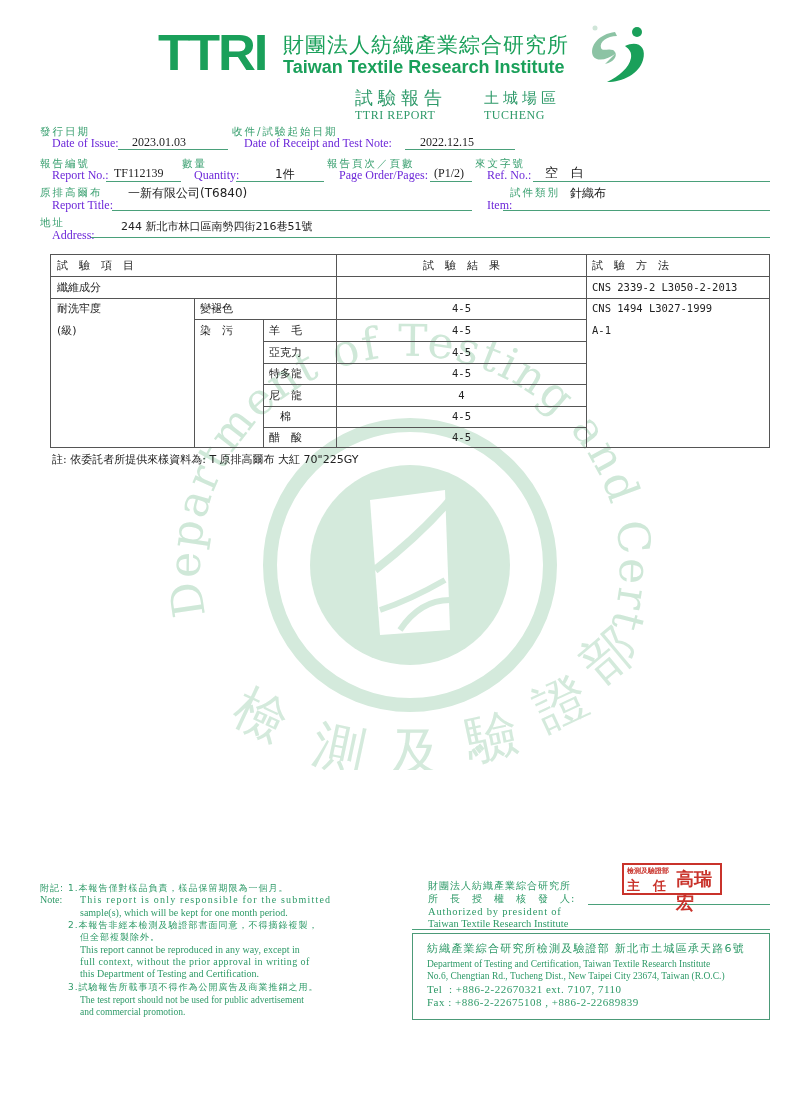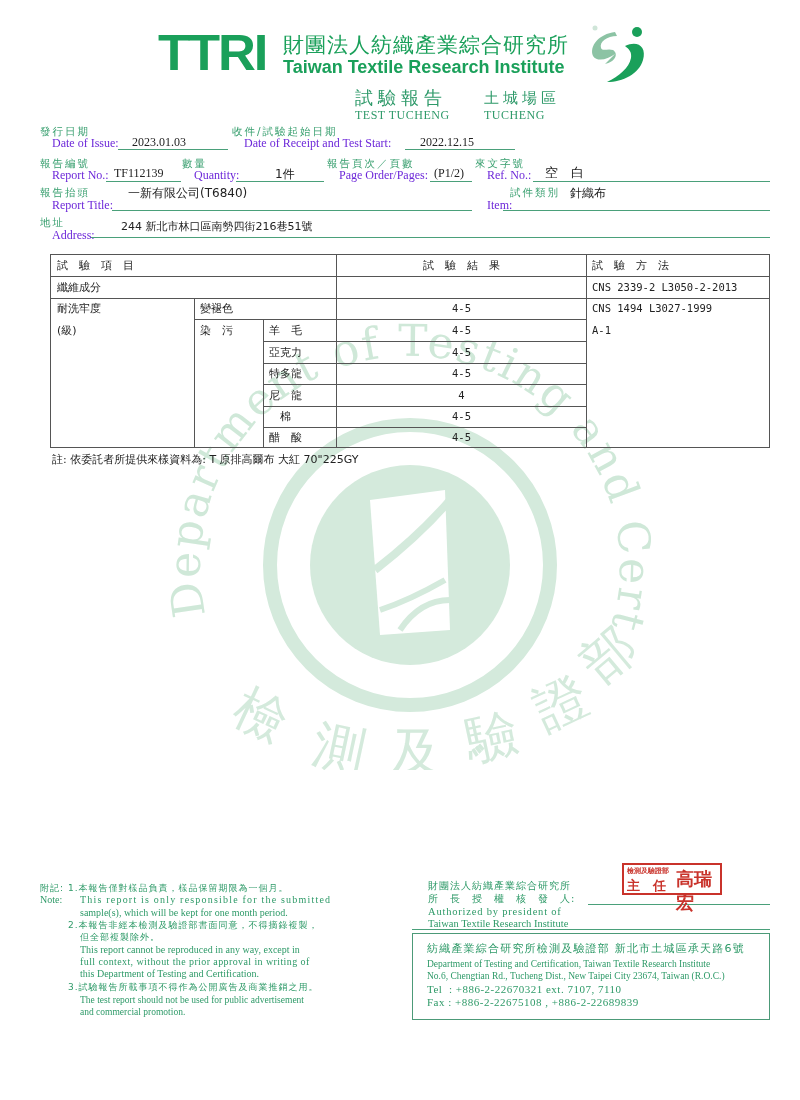--- a/index.html
+++ b/index.html
@@ -44,31 +44,31 @@
 <div class="abs logo-ttri">TTRI</div>
 <div class="abs logo-cn">財團法人紡織產業綜合研究所</div>
 <div class="abs logo-en">Taiwan Textile Research Institute</div>
 <svg class="abs logo-mark" viewBox="0 0 70 62">
   <circle cx="10" cy="4" r="2.5" fill="#cfe5d8"></circle>
   <path d="M30 8 C14 10 4 22 8 32 C12 38 22 36 30 30 L20 40 C30 38 34 30 28 26 C22 24 18 28 16 24 C14 18 22 12 32 12 Z" fill="#8cc3a4"></path>
   <circle cx="52" cy="8" r="5" fill="#1aa05a"></circle>
   <path d="M40 22 C52 16 62 22 58 36 C54 50 38 58 22 58 C34 52 44 44 46 34 C47 28 44 25 40 22 Z" fill="#1aa05a"></path>
 </svg>
 <div class="abs title-cn">試驗報告</div>
-<div class="abs title-en">TEST TUCHENG</div>
+<div class="abs title-en">TTRI REPORT</div>
 <div class="abs site-cn">土城場區</div>
 <div class="abs site-en">TUCHENG</div>
 
 <div class="abs lbl-cn" style="left:40px;top:125px;">發行日期</div>
 <div class="abs lbl-en" style="left:40px;top:137px;">Date of Issue:</div>
 <div class="abs val" style="left:132px;top:135px;">2023.01.03</div>
 <div class="abs uline" style="left:118px;top:149px;width:110px;"></div>
 
 <div class="abs lbl-cn" style="left:232px;top:125px;">收件/試驗起始日期</div>
-<div class="abs lbl-en" style="left:232px;top:137px;">Date of Receipt and Test Start:</div>
+<div class="abs lbl-en" style="left:232px;top:137px;">Date of Receipt and Test Note:</div>
 <div class="abs val" style="left:420px;top:135px;">2022.12.15</div>
 <div class="abs uline" style="left:405px;top:149px;width:110px;"></div>
 
 <div class="abs lbl-cn" style="left:40px;top:157px;">報告編號</div>
 <div class="abs lbl-en" style="left:40px;top:169px;">Report No.:</div>
 <div class="abs val" style="left:114px;top:166px;">TF112139</div>
 <div class="abs uline" style="left:106px;top:181px;width:75px;"></div>
 
 <div class="abs lbl-cn" style="left:182px;top:157px;">數量</div>
 <div class="abs lbl-en" style="left:182px;top:169px;">Quantity:</div>
@@ -78,21 +78,21 @@
 <div class="abs lbl-cn" style="left:327px;top:157px;">報告頁次／頁數</div>
 <div class="abs lbl-en" style="left:327px;top:169px;">Page Order/Pages:</div>
 <div class="abs val" style="left:434px;top:166px;">(P1/2)</div>
 <div class="abs uline" style="left:430px;top:181px;width:42px;"></div>
 
 <div class="abs lbl-cn" style="left:475px;top:157px;">來文字號</div>
 <div class="abs lbl-en" style="left:475px;top:169px;">Ref. No.:</div>
 <div class="abs val-sans" style="left:545px;top:164px;font-size:13px;">空　白</div>
 <div class="abs uline" style="left:533px;top:181px;width:237px;"></div>
 
-<div class="abs lbl-cn" style="left:40px;top:186px;">報告抬頭</div>
+<div class="abs lbl-cn" style="left:40px;top:186px;">原排高爾布</div>
 <div class="abs lbl-en" style="left:40px;top:199px;">Report Title:</div>
 <div class="abs val-sans" style="left:128px;top:185px;">一新有限公司(T6840)</div>
 <div class="abs uline" style="left:112px;top:210px;width:360px;"></div>
 
 <div class="abs lbl-cn" style="left:475px;top:186px;padding-left:35px;">試件類別</div>
 <div class="abs lbl-en" style="left:475px;top:199px;">Item:</div>
 <div class="abs val-sans" style="left:534px;top:185px;margin-left:36px;">針織布</div>
 <div class="abs uline" style="left:503px;top:210px;width:267px;"></div>
 
 <div class="abs lbl-cn" style="left:40px;top:216px;">地址</div>

